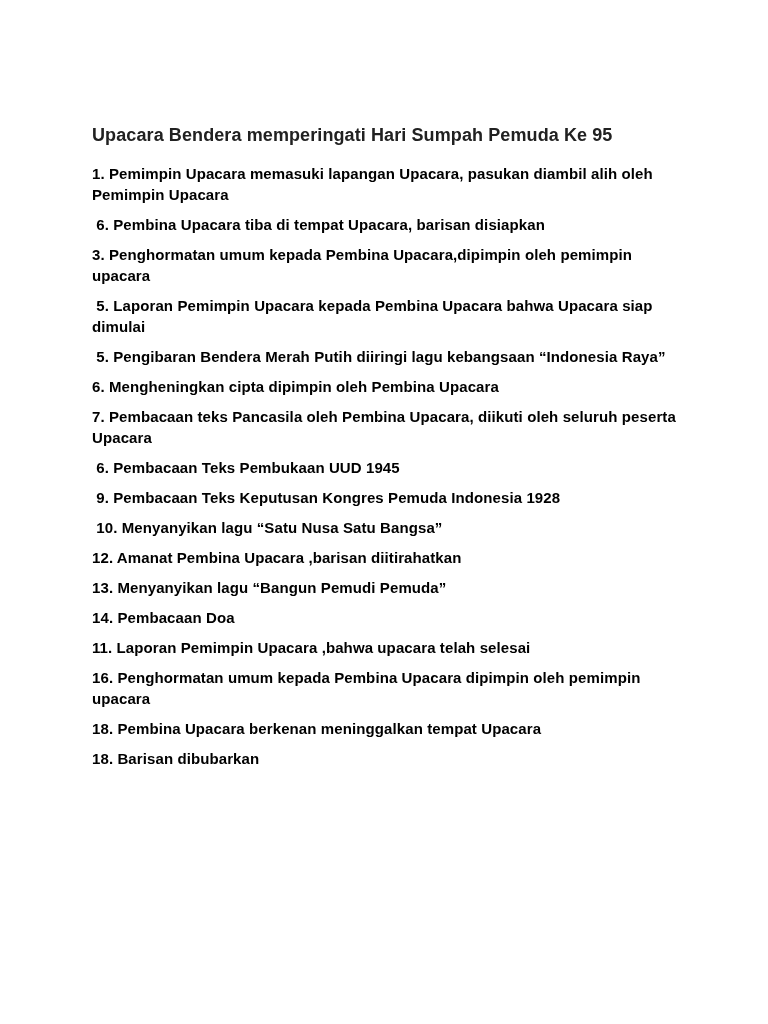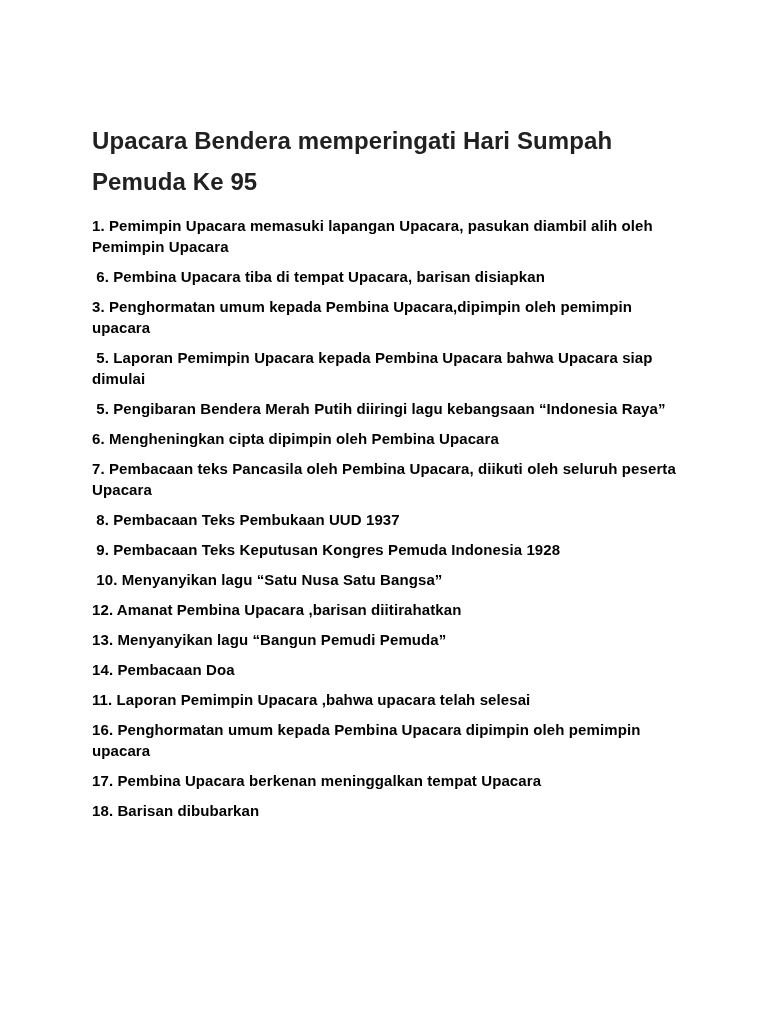--- a/index.html
+++ b/index.html
@@ -15,21 +15,21 @@
   }
   .page {
     box-sizing: border-box;
     width: 768px;
     height: 1024px;
     background: #ffffff;
     padding: 120px 90px 0 92px;
   }
   .doc-title {
     margin: 0 0 12px 0;
-    font-size: 24px;
+    font-size: 18px;
     font-weight: bold;
     line-height: 1.72;
     color: #212121;
     letter-spacing: 0.1px;
   }
   .doc-title .title-line {
     display: block;
     white-space: pre-wrap;
   }
   .item {
@@ -49,23 +49,23 @@
   <h1 class="doc-title">
     <span class="title-line">Upacara Bendera memperingati Hari Sumpah Pemuda Ke 95</span>
   </h1>
   <p class="item">1. Pemimpin Upacara memasuki lapangan Upacara, pasukan diambil alih oleh Pemimpin Upacara</p>
   <p class="item"> 6. Pembina Upacara tiba di tempat Upacara, barisan disiapkan</p>
   <p class="item">3. Penghormatan umum kepada Pembina Upacara,dipimpin oleh pemimpin upacara</p>
   <p class="item"> 5. Laporan Pemimpin Upacara kepada Pembina Upacara bahwa Upacara siap dimulai</p>
   <p class="item"> 5. Pengibaran Bendera Merah Putih diiringi lagu kebangsaan “Indonesia Raya”</p>
   <p class="item">6. Mengheningkan cipta dipimpin oleh Pembina Upacara</p>
   <p class="item">7. Pembacaan teks Pancasila oleh Pembina Upacara, diikuti oleh seluruh peserta Upacara</p>
-  <p class="item"> 8. Pembacaan Teks Pembukaan UUD 1937</p>
+  <p class="item"> 6. Pembacaan Teks Pembukaan UUD 1945</p>
   <p class="item"> 9. Pembacaan Teks Keputusan Kongres Pemuda Indonesia 1928</p>
   <p class="item"> 10. Menyanyikan lagu “Satu Nusa Satu Bangsa”</p>
   <p class="item">12. Amanat Pembina Upacara ,barisan diitirahatkan</p>
   <p class="item">13. Menyanyikan lagu “Bangun Pemudi Pemuda”</p>
   <p class="item">14. Pembacaan Doa</p>
   <p class="item">11. Laporan Pemimpin Upacara ,bahwa upacara telah selesai</p>
   <p class="item">16. Penghormatan umum kepada Pembina Upacara dipimpin oleh pemimpin upacara</p>
-  <p class="item">17. Pembina Upacara berkenan meninggalkan tempat Upacara</p>
+  <p class="item">18. Pembina Upacara berkenan meninggalkan tempat Upacara</p>
   <p class="item">18. Barisan dibubarkan</p>
 </div>
 
 </body></html>

